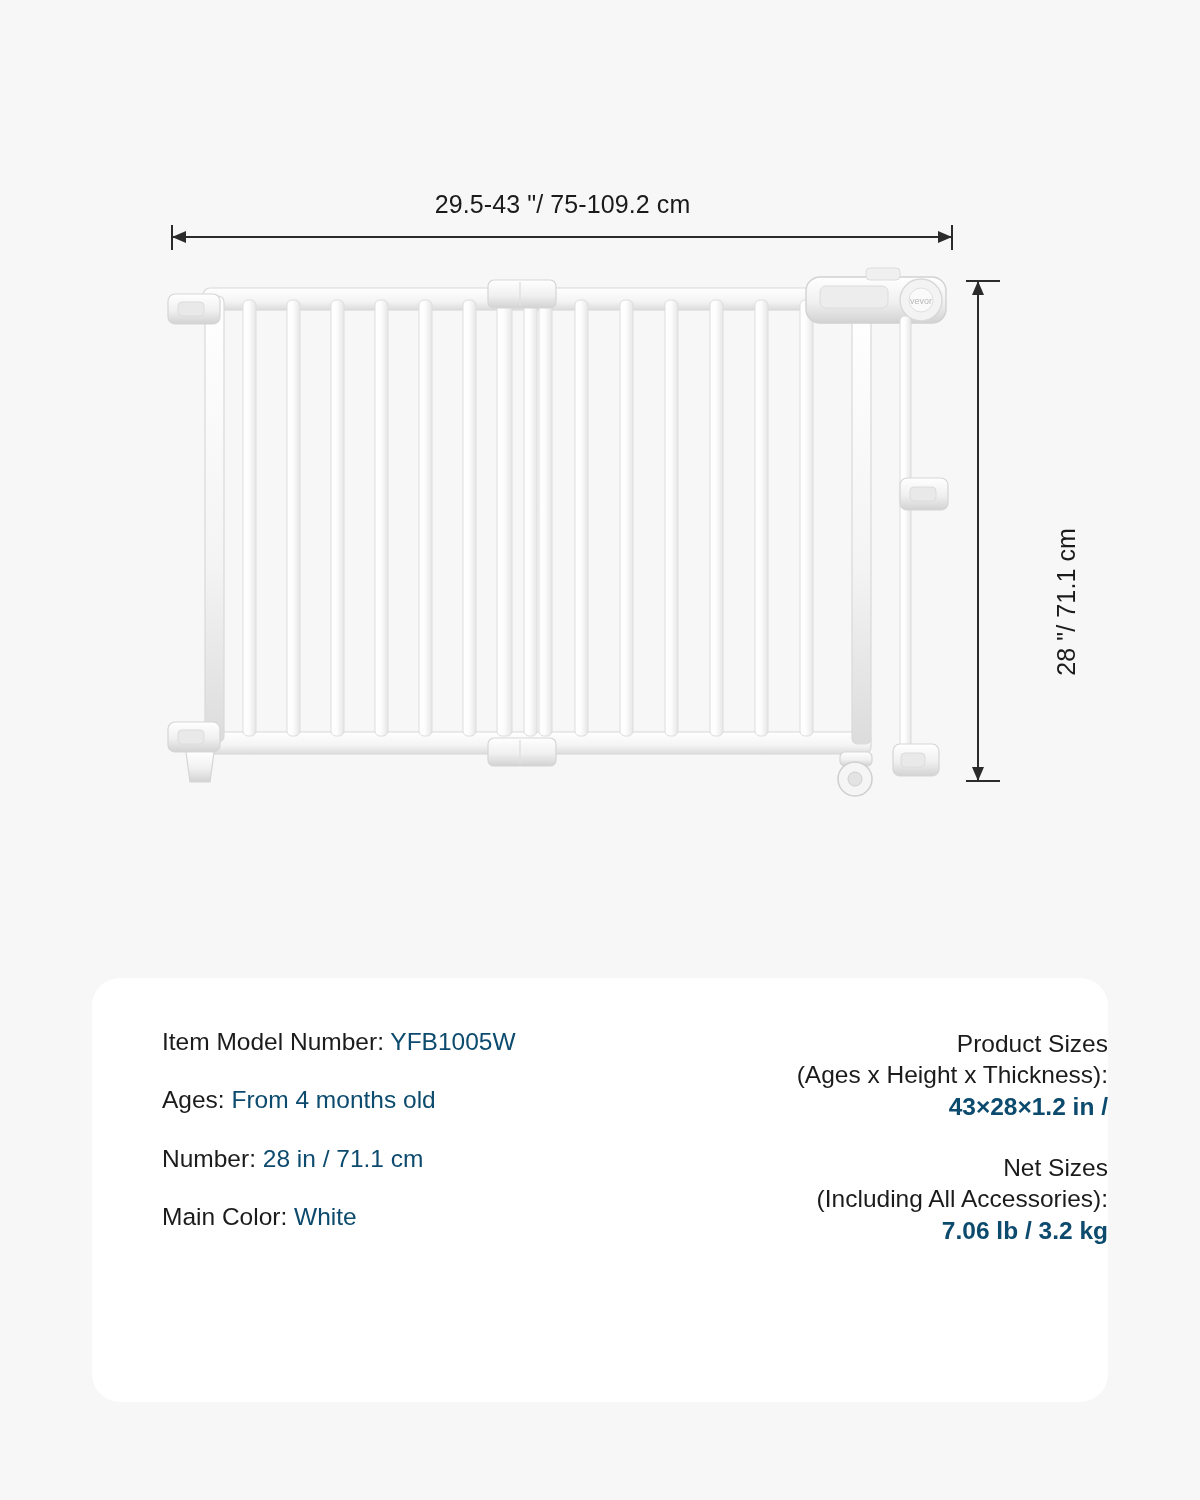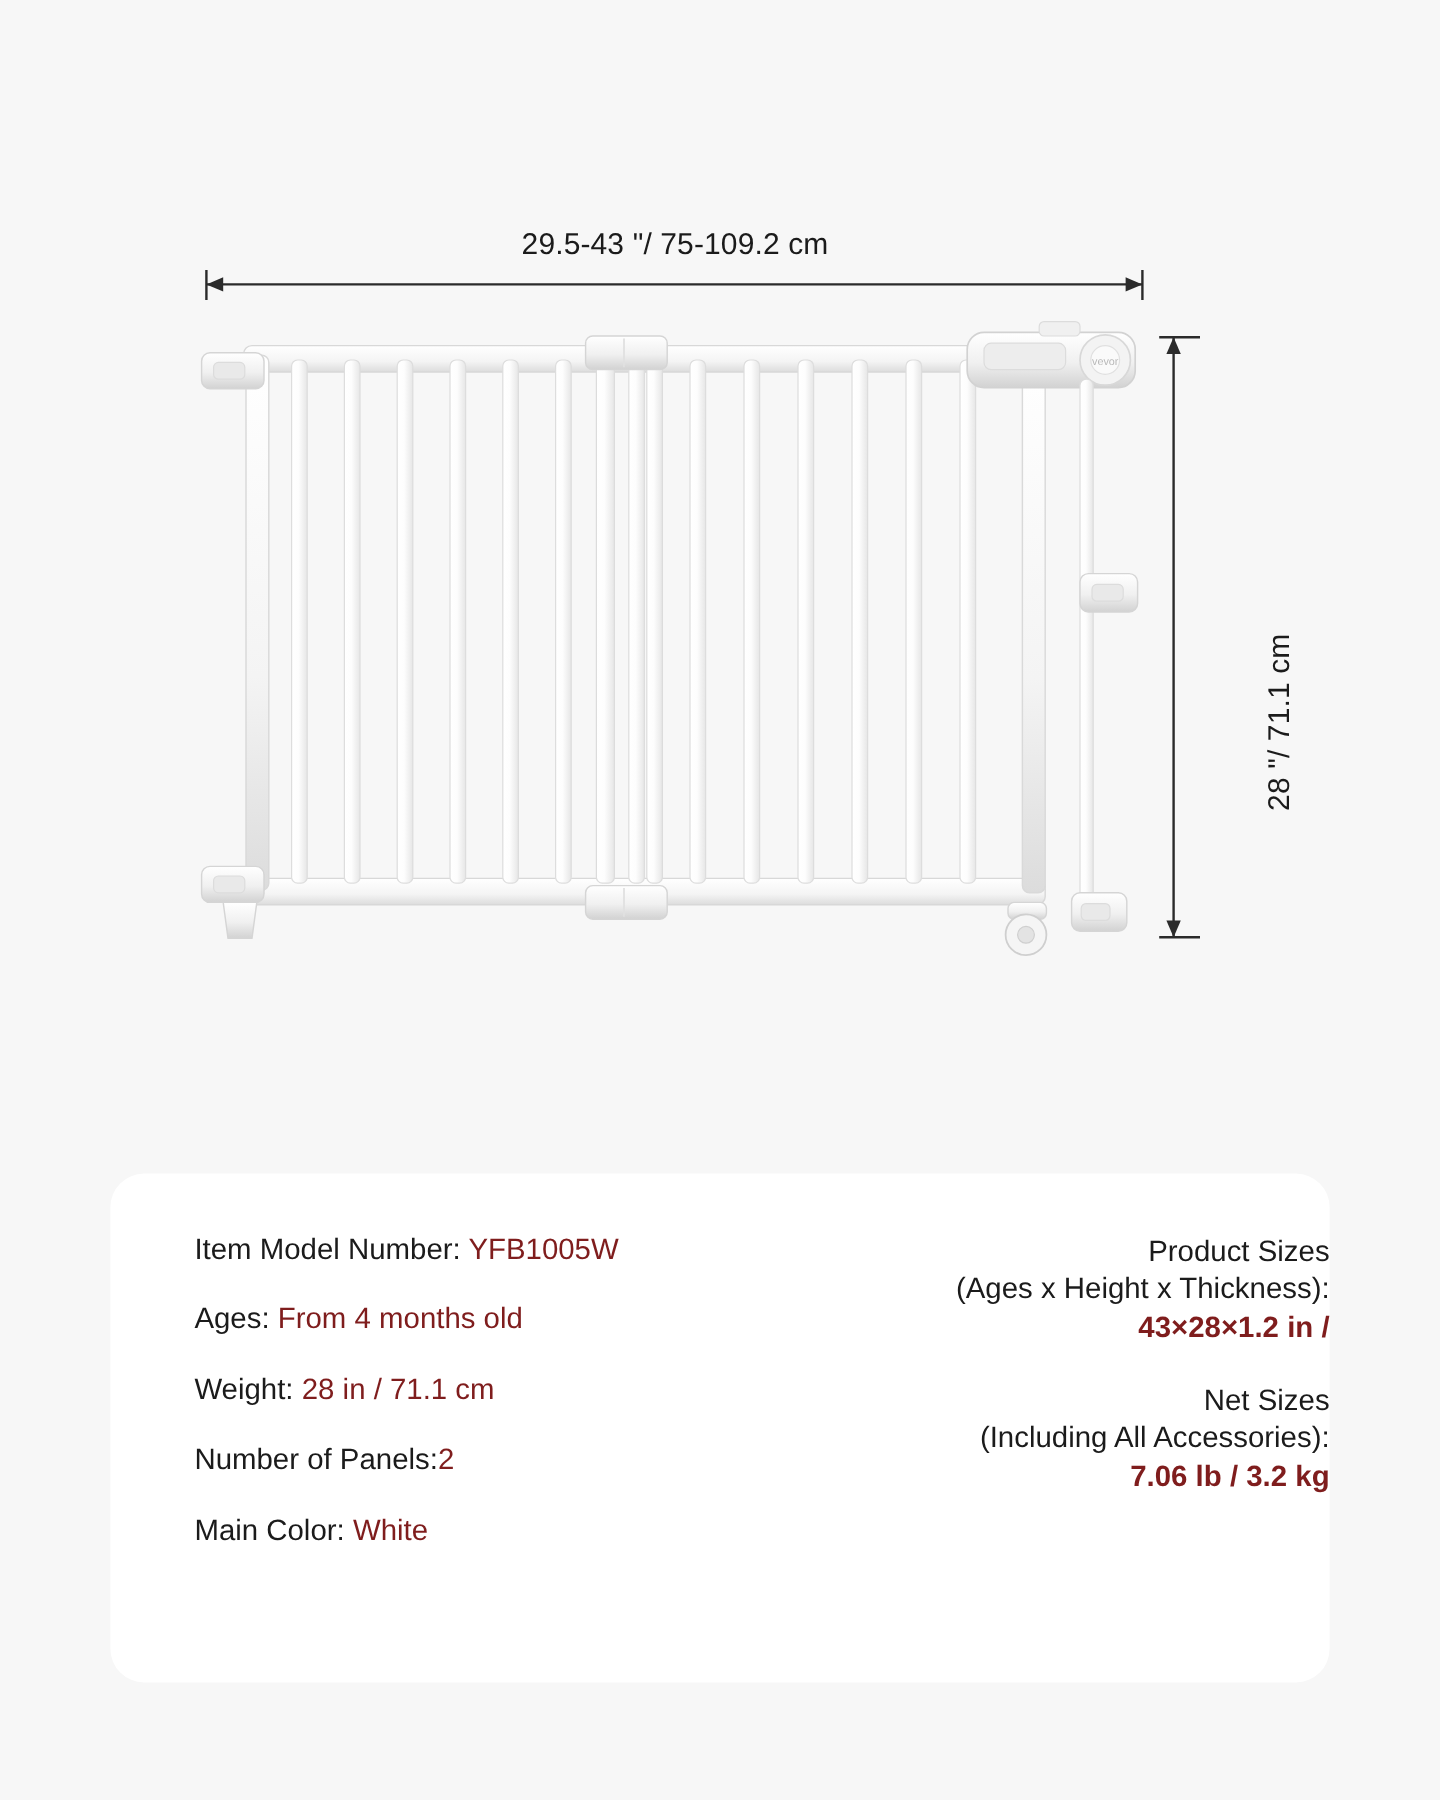--- a/index.html
+++ b/index.html
@@ -82,21 +82,21 @@
   }
   .spec-block {
     font-size: 24.5px;
     line-height: 1.28;
     margin-bottom: 30px;
     color: #1b1b1b;
     white-space: nowrap;
     text-align: right;
   }
   .val {
-    color: #7f1d1d;
+    color: #0c4a6e;
   }
   .spec-block .val { display: block; font-weight: bold; }
 </style>
 </head>
 <body>
 
 <div id="diagram">
 
   <div class="dim-label" id="width-label">29.5-43 "/ 75-109.2 cm</div>
   <div class="dim-label" id="height-label">28 "/ 71.1 cm</div>
@@ -220,24 +220,21 @@
   <div class="spec-cols">
 
     <div class="col-left">
       <div class="spec-row">
         <span>Item Model Number: </span><span class="val">YFB1005W</span>
       </div>
       <div class="spec-row">
         <span>Ages: </span><span class="val">From 4 months old</span>
       </div>
       <div class="spec-row">
-        <span>Weight: </span><span class="val">28 in / 71.1 cm</span>
-      </div>
-      <div class="spec-row">
-        <span>Number of Panels:</span><span class="val">2</span>
+        <span>Number: </span><span class="val">28 in / 71.1 cm</span>
       </div>
       <div class="spec-row">
         <span>Main Color: </span><span class="val">White</span>
       </div>
     </div>
 
     <div class="col-right">
       <div class="spec-block">
         <span>Product Sizes</span><br>
         <span>(Ages x Height x Thickness):</span>

